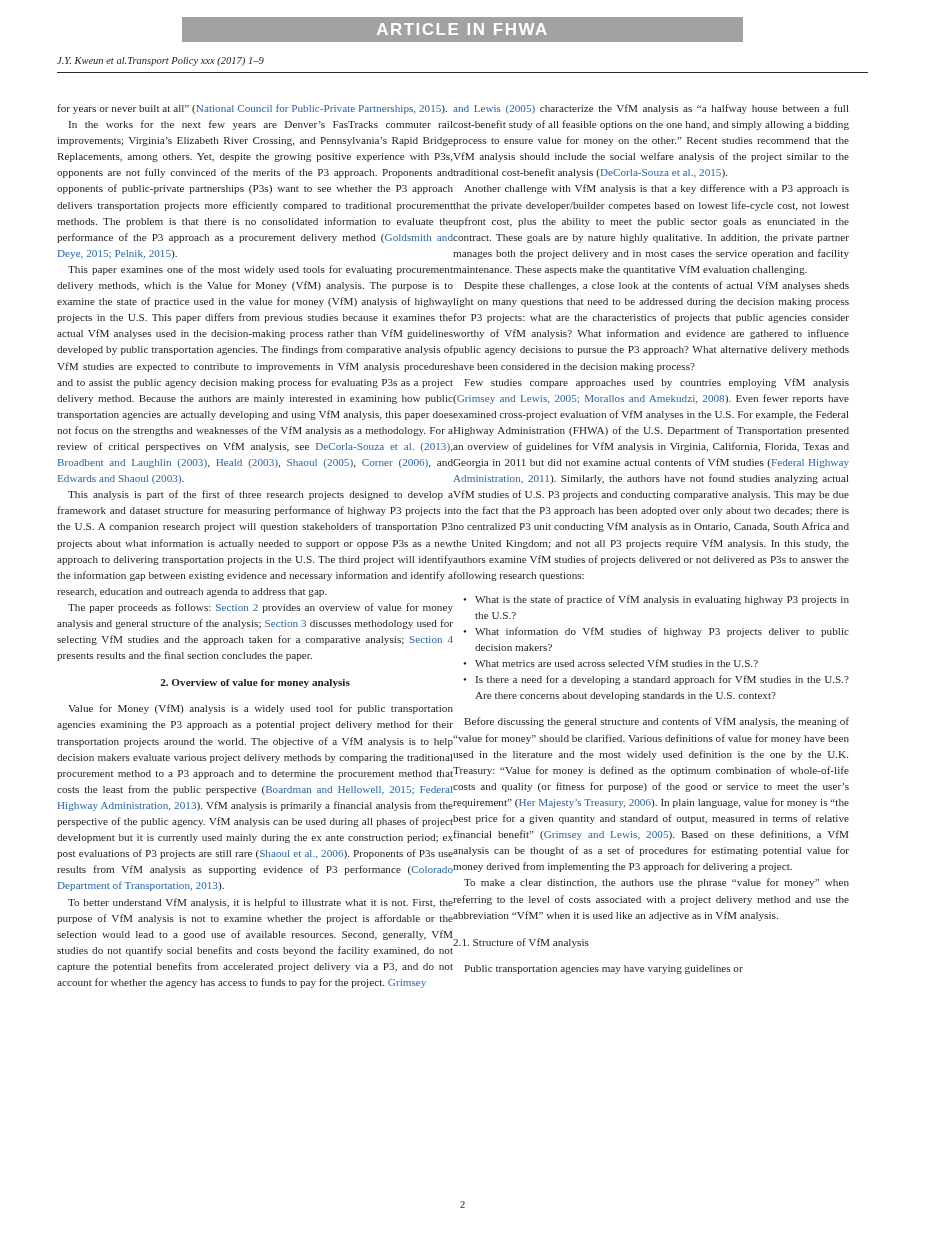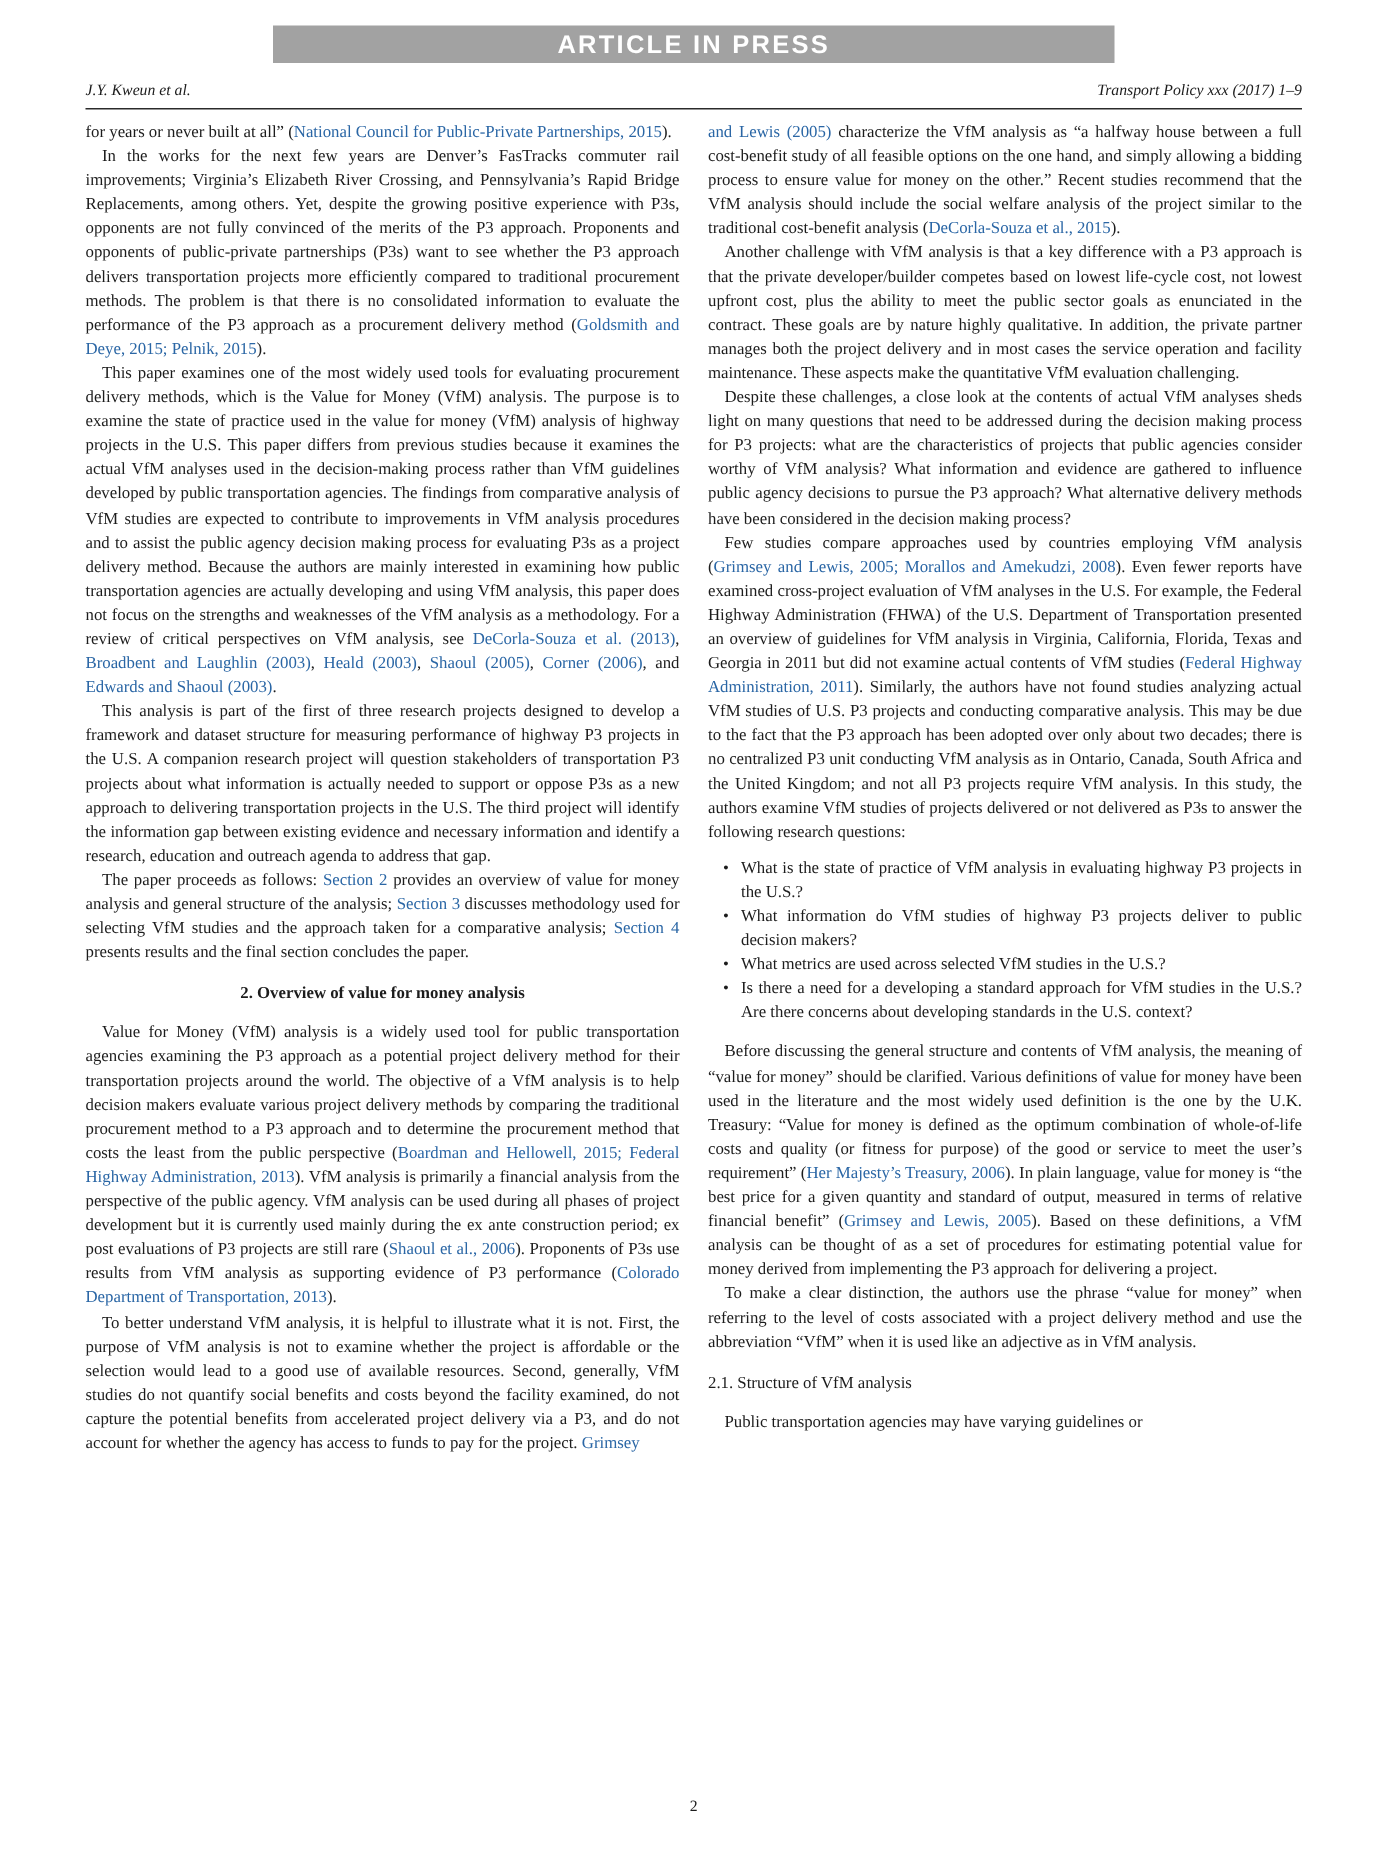--- a/index.html
+++ b/index.html
@@ -8,27 +8,27 @@
   .page { position:relative; width:925px; height:1234px; background:#ffffff; overflow:hidden; }
 
   .banner {
     position:absolute; left:182px; top:17px; width:561px; height:25px;
     background:#a2a2a2; color:#ffffff; text-align:center; line-height:25px;
     font-family:"Liberation Sans", sans-serif; font-weight:bold; font-size:17px; letter-spacing:1.5px;
   }
 
   .meta-row {
     position:absolute; top:55px; left:57px; width:811px;
-    display:flex; justify-content:space-between;
+    display:flex; 
     font-style:italic; font-size:10.5px; color:#1c1c1c;
   }
 
   .rule { position:absolute; top:72px; left:57px; width:811px; border-top:1px solid #2b2b2b; }
 
-  .content { position:absolute; top:80px; left:57px; width:811px; display:flex; gap:19px; }
+  .content { position:absolute; top:100px; left:57px; width:811px; display:flex; }
   .col { width:396px; text-align:justify; font-size:11.2px; line-height:16.1px; hyphens:none; }
 
   p.para { text-align:justify; }
   p.para.indent { text-indent:11px; }
 
   .link { color:#2a66a5; cursor:pointer; }
   .italic { }
 
   .section-heading { font-weight:bold; font-size:11.2px; text-align:center; margin:11px 0 10px 0; }
   .subsection-heading { font-weight:normal; font-size:11.2px; text-align:left; margin:11px 0 10px 0; }
@@ -37,21 +37,21 @@
   ul.bullet-list li { position:relative; text-align:justify; }
   ul.bullet-list li::before { content:"\2022"; position:absolute; left:-12px; }
 
   .page-number { position:absolute; top:1199px; left:0; width:925px; text-align:center; font-size:10.5px; }
 </style>
 </head>
 <body>
 
 <div class="page">
   <div class="banner">
-    <span>ARTICLE IN PRESS</span>
+    <span>ARTICLE IN FHWA</span>
   </div>
 
   <div class="meta-row">
     <span>J.Y. Kweun et al.</span>
     <span>Transport Policy xxx (2017) 1–9</span>
   </div>
 
   <div class="rule"></div>
 
   <div class="content">

